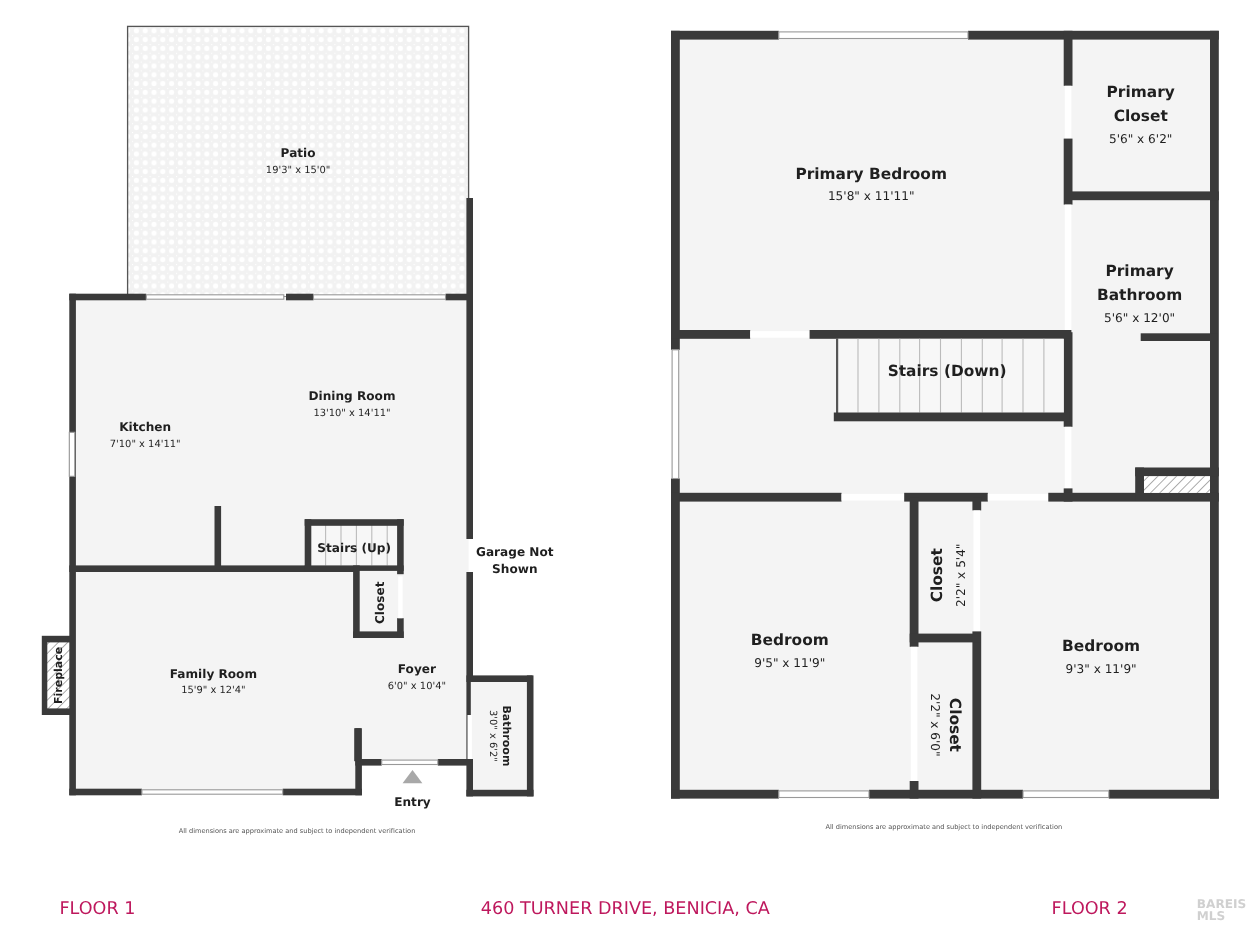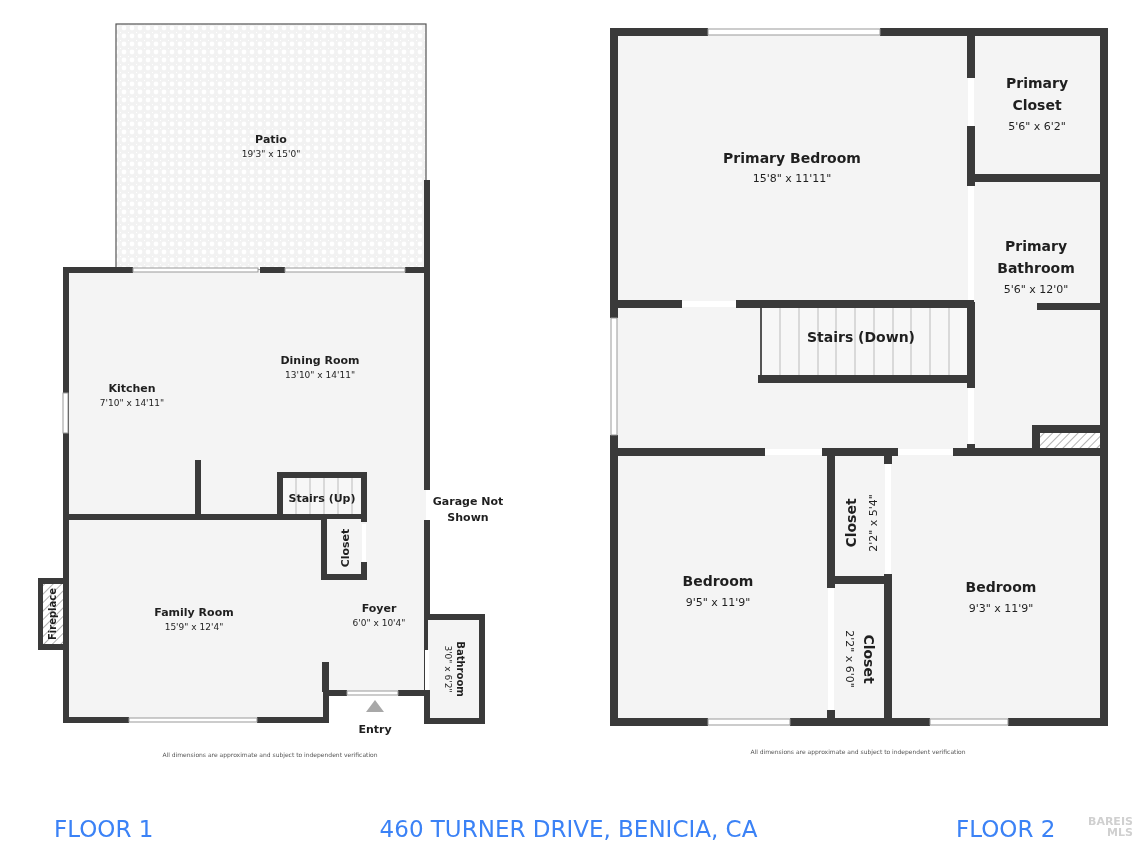--- a/index.html
+++ b/index.html
@@ -6,25 +6,25 @@
   body { width: 1145px; height: 863px; position: relative; overflow: hidden; font-family: "DejaVu Sans", sans-serif; }
   svg { position: absolute; left: 0; top: 0; }
   .wall { fill: #3a3a3a; }
   .floor { fill: #f4f4f4; }
   .open { fill: #ffffff; }
   .win { fill: #ffffff; stroke: #999; stroke-width: 1; }
   .room-name { font-family: "DejaVu Sans", sans-serif; font-weight: bold; fill: #1f1f1f; text-anchor: middle; }
   .room-dim { font-family: "DejaVu Sans", sans-serif; fill: #1f1f1f; text-anchor: middle; }
   .stair-line { stroke: #bbb; stroke-width: 1; }
   .note { font-family: "DejaVu Sans", sans-serif; font-size: 6px; fill: #555; text-anchor: middle; }
-  .footer { position: absolute; top: 816px; font-family: "DejaVu Sans", sans-serif; font-size: 23px; color: #3b82f6; letter-spacing: 0px; }
+  .footer { position: absolute; top: 816px; font-family: "DejaVu Sans", sans-serif; font-size: 16px; color: #be185d; letter-spacing: 0px; }
   #floor1-label { left: 54px; }
   #address-label { left: 0; width: 1145px; text-align: center; margin-left: -4px; }
   #floor2-label { left: 956px; }
-  .mls-badge { position: absolute; left: 1088px; top: 816px; font-family: "DejaVu Sans", sans-serif; font-size: 11px; line-height: 11px; color: #d0d0d0; font-weight: bold; text-align: right; }
+  .mls-badge { position: absolute; left: 1088px; top: 816px; font-family: "DejaVu Sans", sans-serif; font-size: 11px; line-height: 11px; color: #d0d0d0; font-weight: bold; text-align: left; }
 </style>
 </head>
 <body>
 
 <svg width="1145" height="863" viewBox="0 0 1145 863" xmlns="http://www.w3.org/2000/svg">
   <defs>
     <pattern id="tile" width="8" height="8" patternUnits="userSpaceOnUse">
       <rect width="8" height="8" fill="#f2f2f2"></rect>
       <circle cx="4" cy="4" r="2.4" fill="#ffffff"></circle>
       <rect x="0" y="0" width="1" height="1" fill="#ffffff"></rect>

